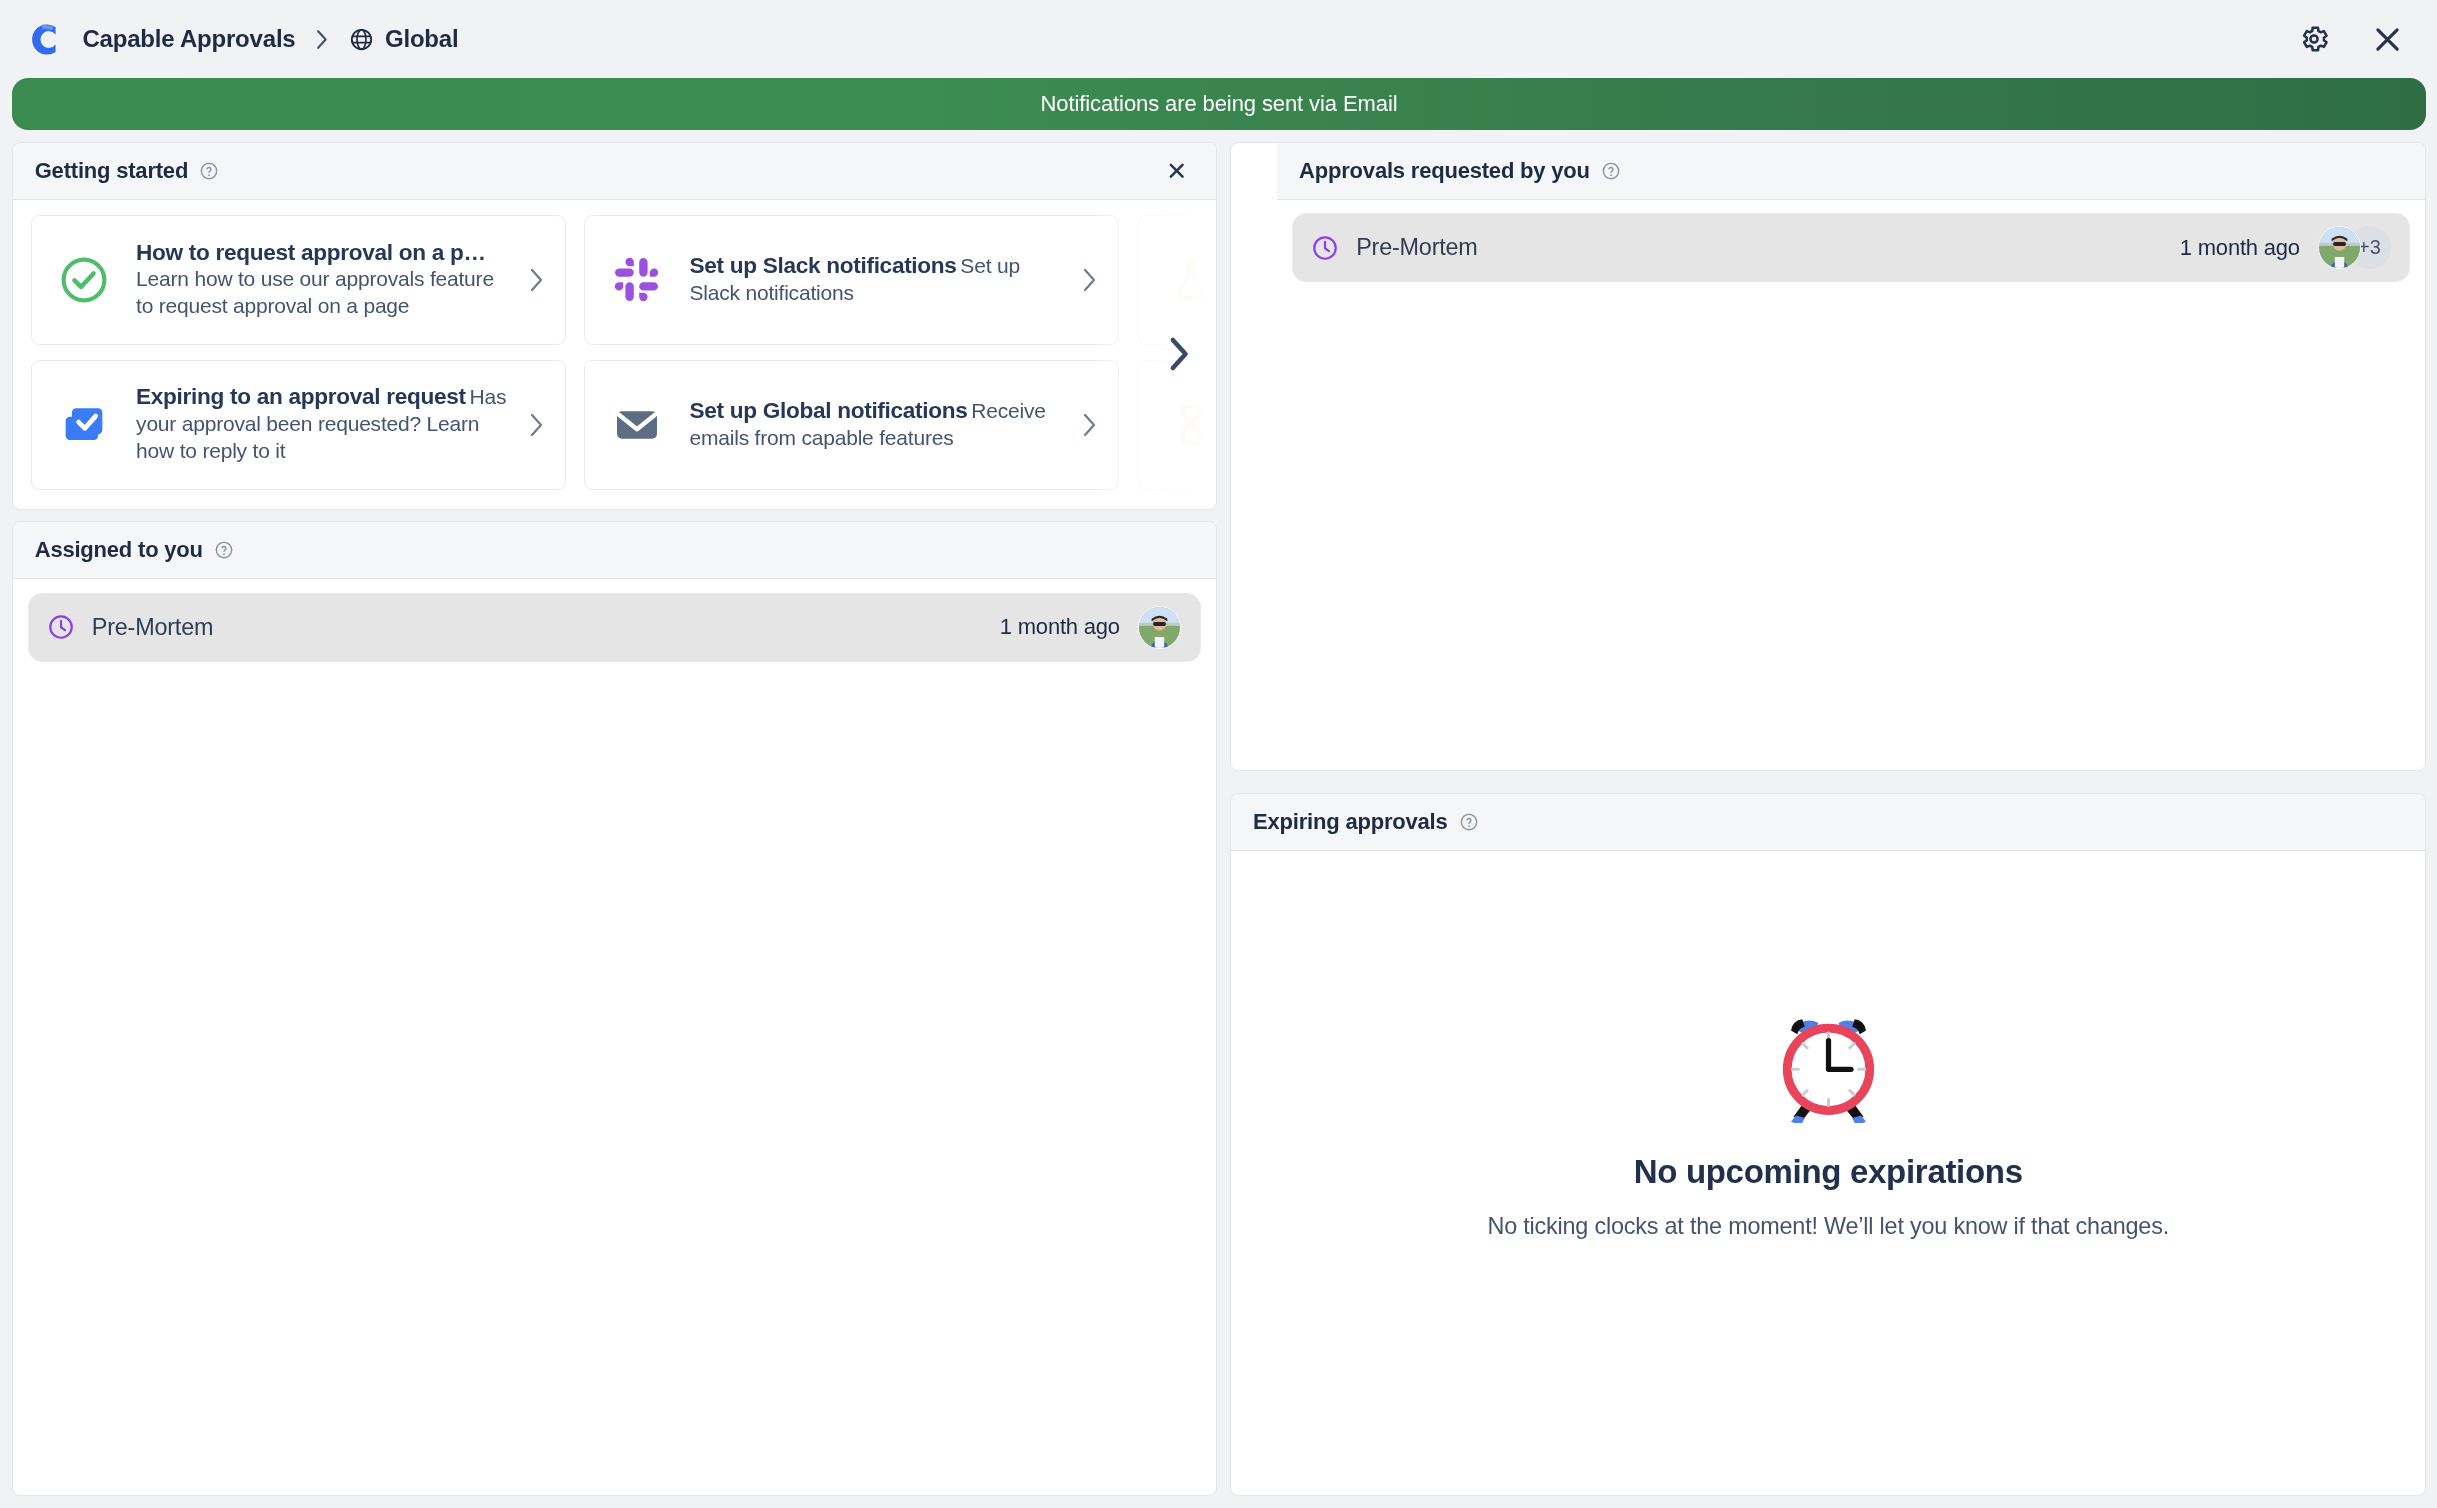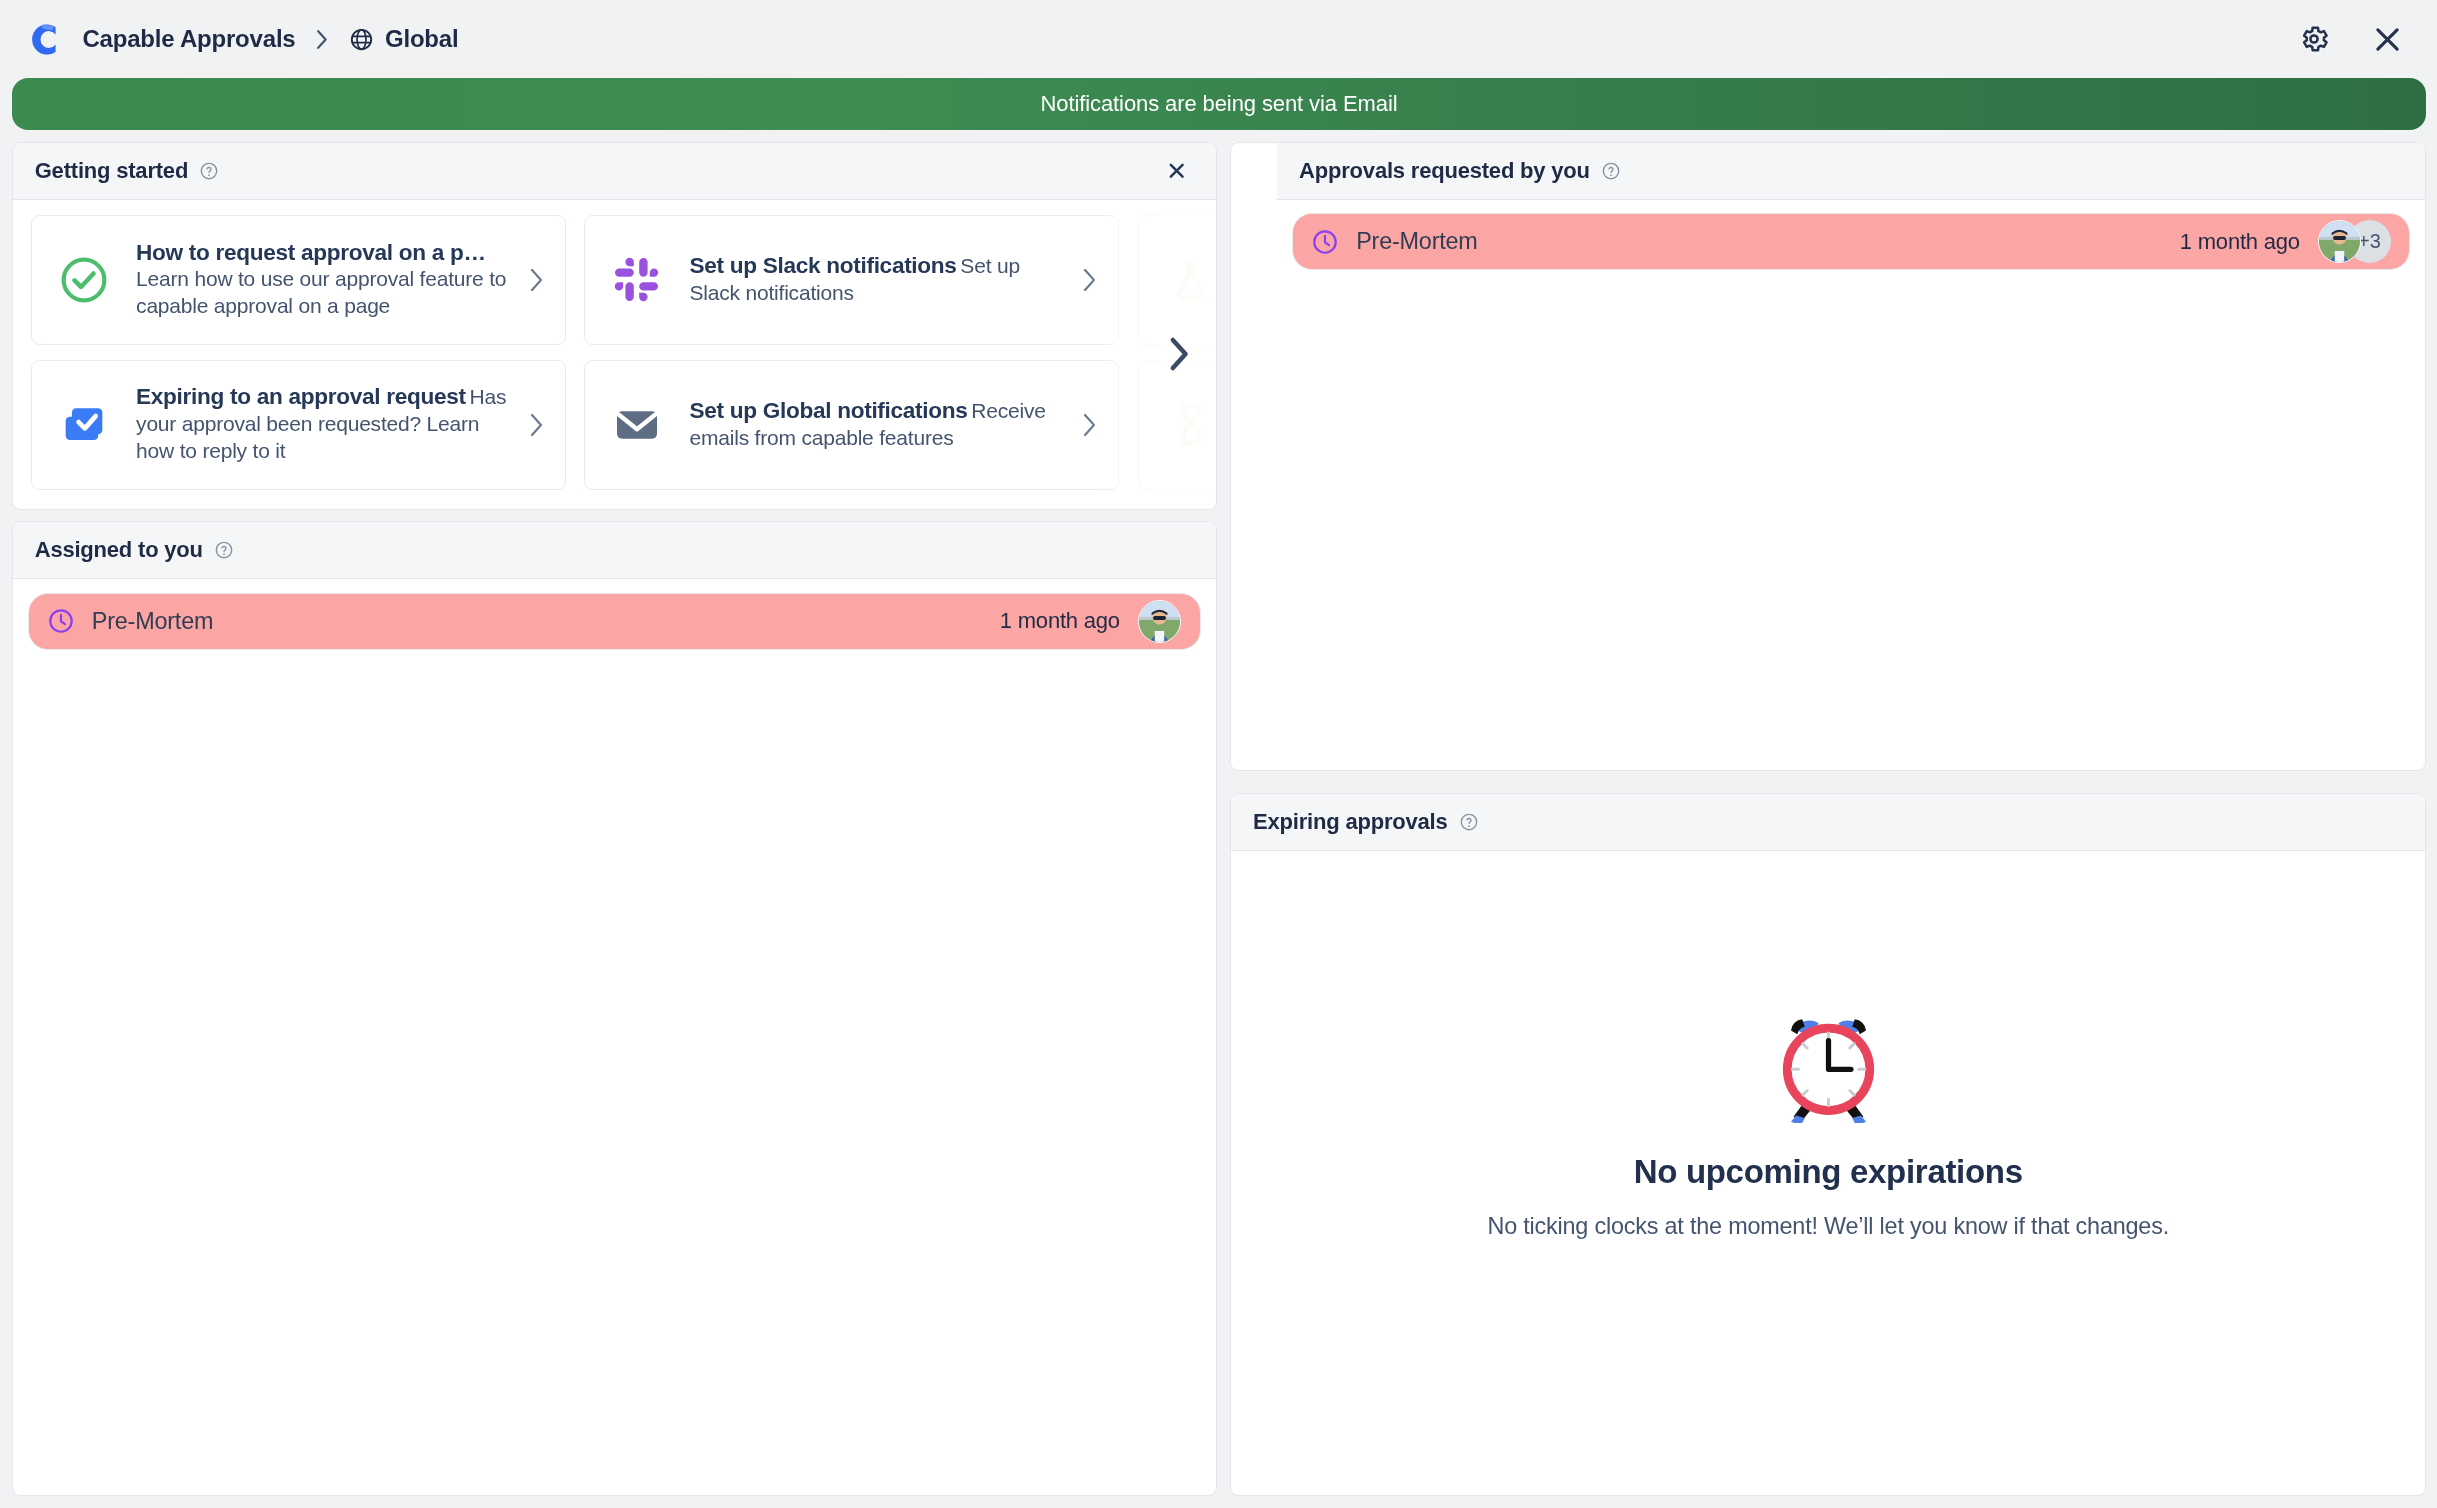--- a/index.html
+++ b/index.html
@@ -222,23 +222,23 @@
     display: flex; align-items: center; justify-content: center;
     color: #3b4a66;
     cursor: pointer;
     z-index: 5;
   }
 
   
   .rows-body { padding: 13.4px 15px; }
   .appr-row {
     border: 1.7px solid #e8eaed;
-    border-radius: 20px;
-    background: #fca5a5;
-    height: 57px;
+    border-radius: 14px;
+    background: #e5e5e5;
+    height: 69px;
     display: flex;
     align-items: center;
     padding: 0 18.4px 0 18.4px;
     cursor: pointer;
   }
   .appr-clock { display: flex; align-items: center; margin-right: 16.7px; color: #8b3ff0; }
   .appr-name {
     font-size: 23.4px;
     color: #313d52;
     letter-spacing: -0.2px;
@@ -388,21 +388,21 @@
 
             <div class="gs-card">
               <span class="gs-ico">
                 <svg width="52" height="52" viewBox="0 0 24 24" fill="none" xmlns="http://www.w3.org/2000/svg">
                   <circle cx="12" cy="12" r="9.4" stroke="#4bbd6b" stroke-width="1.9"></circle>
                   <path d="M7.6 12.2 L10.6 15.2 L16.4 9" stroke="#4bbd6b" stroke-width="2.1" stroke-linecap="round" stroke-linejoin="round"></path>
                 </svg>
               </span>
               <span class="gs-text">
                 <span class="gs-title">How to request approval on a p…</span>
-                <span class="gs-desc">Learn how to use our approval feature to capable approval on a page</span>
+                <span class="gs-desc">Learn how to use our approvals feature to request approval on a page</span>
               </span>
               <span class="gs-chev">
                 <svg width="22" height="32" viewBox="0 0 20 32" fill="none" xmlns="http://www.w3.org/2000/svg">
                   <path d="M6 6 L15 16 L6 26" stroke="#6b7a90" stroke-width="2.2" stroke-linecap="round" stroke-linejoin="round"></path>
                 </svg>
               </span>
             </div>
 
             <div class="gs-card">
               <span class="gs-ico">

